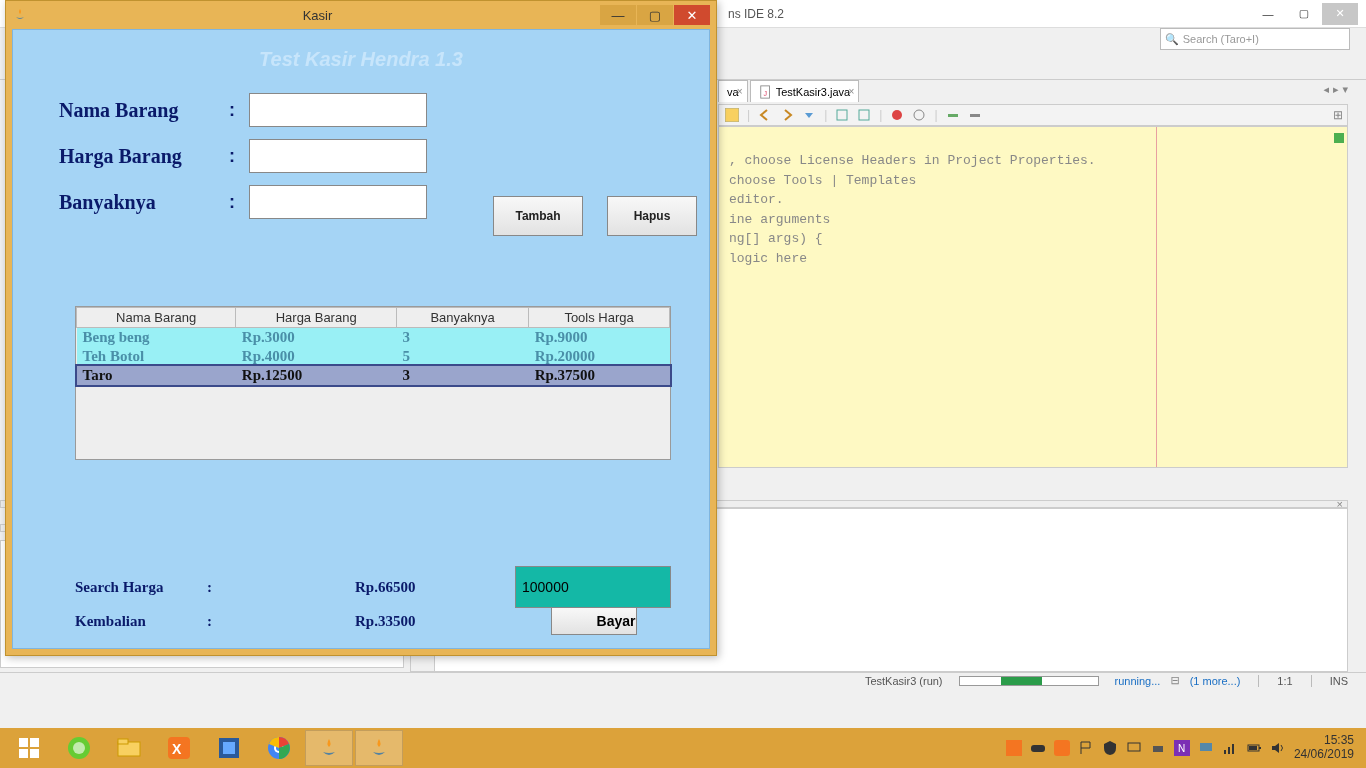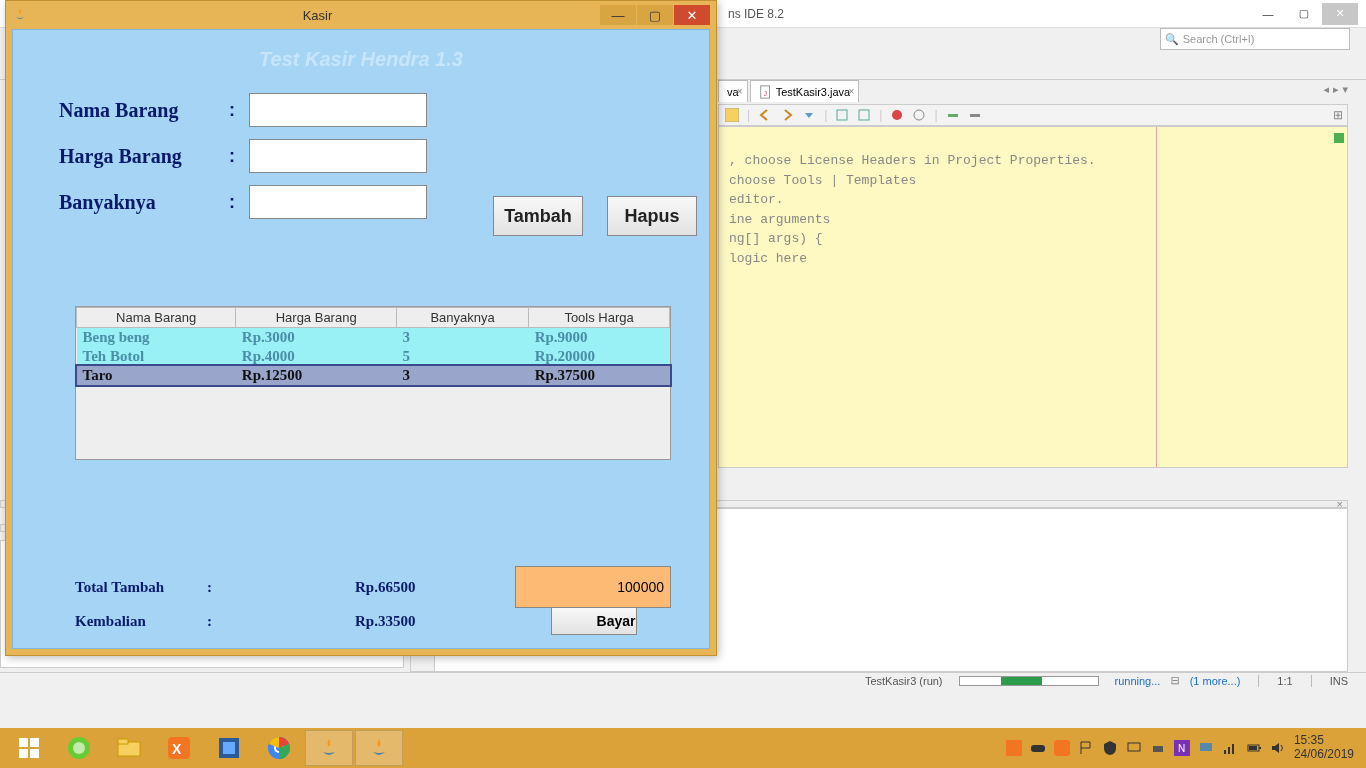--- a/index.html
+++ b/index.html
@@ -48,64 +48,64 @@
 .kasir-titlebar .title { flex: 1; text-align: center; font-size: 13px; color: #333; }
 .kasir-titlebar .win-ctrl .btn { width: 36px; height: 20px; background: #d9a543; margin-left: 1px; font-size: 13px; }
 .kasir-titlebar .win-ctrl .btn.close { background: #d04a2e; color: #fff; }
 .kasir-body { position: absolute; top: 28px; left: 6px; right: 6px; bottom: 6px; background: #a5d4f5; border: 1px solid #7fb5df; }
 .kasir-banner { text-align: center; color: #c7e5fb; font-style: italic; font-weight: bold; font-size: 20px; padding: 18px 0 16px; }
 .form-row { display: flex; align-items: center; padding: 6px 46px; }
 .form-row .lbl { width: 170px; font-family: "Times New Roman", serif; font-size: 20px; font-weight: bold; color: #0a1a6a; }
 .form-row .colon { width: 20px; font-size: 18px; font-weight: bold; color: #0a1a6a; }
 .form-row input.field { width: 178px; height: 34px; border: 1px solid #888; background: #fff; padding: 2px 6px; font-size: 14px; }
 .action-btns { position: absolute; top: 166px; left: 480px; display: flex; gap: 24px; }
-.action-btns button { width: 90px; height: 40px; background: linear-gradient(#f8f8f8,#e2e2e2); border: 1px solid #888; font-size: 18px; font-weight: bold; color: #222; cursor: pointer; }
+.action-btns button { width: 90px; height: 40px; background: linear-gradient(#f8f8f8,#e2e2e2); border: 1px solid #888; font-size: 12px; font-weight: bold; color: #222; cursor: pointer; }
 .kasir-table-wrap { position: absolute; top: 276px; left: 62px; width: 596px; height: 154px; border: 1px solid #9a9a9a; background: #eee; }
 .kasir-table { width: 100%; border-collapse: collapse; font-size: 13px; }
 .kasir-table th { background: #eee; border: 1px solid #bbb; font-weight: normal; padding: 2px 6px; color: #333; }
 .kasir-table td { padding: 1px 6px; font-family: "Times New Roman", serif; font-weight: bold; font-size: 15px; }
 .kasir-table tr.r0 { background: #99f0f5; color: #4a8fa8; }
 .kasir-table tr.r1 { background: #99f0f5; color: #4a8fa8; margin-top: 8px; }
 .kasir-table tr.sel { background: #9aa5cc; color: #111; outline: 2px solid #3b4a8a; }
 .totals { position: absolute; left: 62px; right: 28px; bottom: 10px; font-family: "Times New Roman", serif; font-weight: bold; color: #0a1a6a; font-size: 15px; }
 .totals .row { display: flex; align-items: center; height: 34px; }
 .totals .row .lbl { width: 132px; }
 .totals .row .colon { width: 148px; }
 .totals .row .val { width: 160px; }
-.totals input.pay { width: 156px; height: 26px; text-align: right; padding: 20px 6px; border: 1px solid #888; background: #fdba74; font-size: 14px; }
+.totals input.pay { width: 156px; height: 26px; text-align: left; padding: 20px 6px; border: 1px solid #888; background: #14b8a6; font-size: 14px; }
 .totals button.bayar { width: 86px; height: 28px; background: linear-gradient(#f8f8f8,#e2e2e2); border: 1px solid #888; font-size: 14px; font-weight: bold; cursor: pointer; margin-left: 36px; padding-left: 44px;}
 
 
 .taskbar { position: absolute; left: 0; right: 0; bottom: 0; height: 40px; background: #dca23a; display: flex; align-items: center; padding: 0 4px; }
 .taskbar .tbtn { width: 48px; height: 36px; margin: 0 1px; display: flex; align-items: center; justify-content: center; border: 1px solid transparent; }
 .taskbar .tbtn.active { background: rgba(255,255,255,0.25); border: 1px solid rgba(0,0,0,0.15); }
 .taskbar .spacer { flex: 1; }
 .tray { display: flex; align-items: center; gap: 8px; padding-right: 8px; color: #333; font-size: 11px; }
-.tray .clock { text-align: left; line-height: 1.15; font-size: 12px; }
+.tray .clock { text-align: right; line-height: 1.15; font-size: 12px; }
 .tray .tico { width: 16px; height: 16px; }
 
 svg { display: block; }
 </style>
 </head>
 <body>
 
 <div class="ide-window">
   <div class="ide-titlebar">
     <span class="title">ns IDE 8.2</span>
     <span class="spacer"></span>
     <div class="win-ctrl">
       <div class="btn">—</div>
       <div class="btn">▢</div>
       <div class="btn close-ide">✕</div>
     </div>
   </div>
   <div class="ide-toolbar-area"></div>
   <div class="ide-search">
     <span class="mag">🔍</span>
-    <span>Search (Ctrl+I)</span>
+    <span>Search (Taro+I)</span>
   </div>
 
   <div class="ide-tabs">
     <div class="ide-tab">
       <span>va</span>
       <span class="x">×</span>
     </div>
     <div class="ide-tab">
       <span class="ico">
         <svg viewBox="0 0 16 16">
@@ -331,21 +331,21 @@
             <td>Rp.12500</td>
             <td>3</td>
             <td>Rp.37500</td>
           </tr>
         </tbody>
       </table>
     </div>
 
     <div class="totals">
       <div class="row">
-        <span class="lbl">Total Tambah</span>
+        <span class="lbl">Search Harga</span>
         <span class="colon">:</span>
         <span class="val">Rp.66500</span>
         <input class="pay" value="100000" style="">
       </div>
       <div class="row">
         <span class="lbl">Kembalian</span>
         <span class="colon">:</span>
         <span class="val">Rp.33500</span>
         <button class="bayar">Bayar</button>
       </div>

